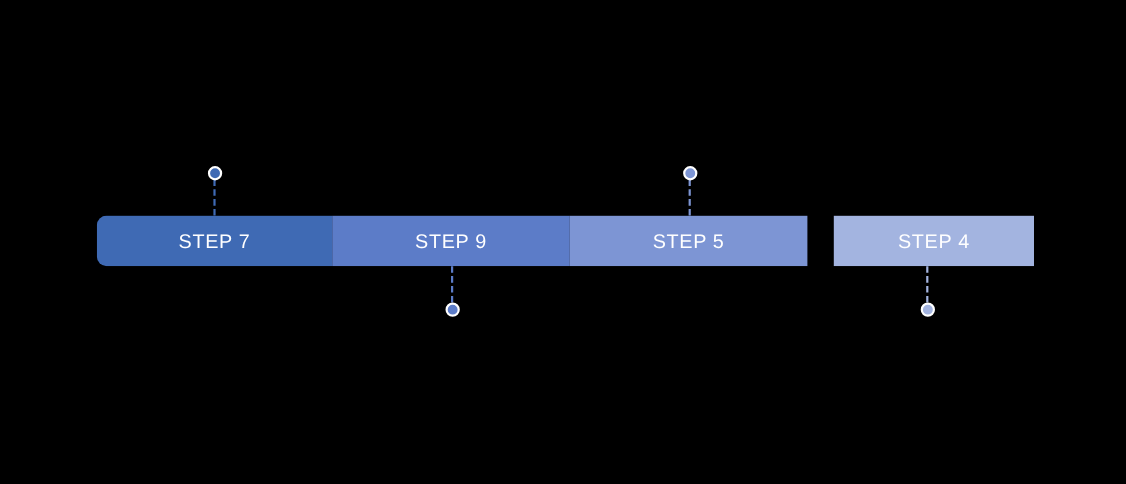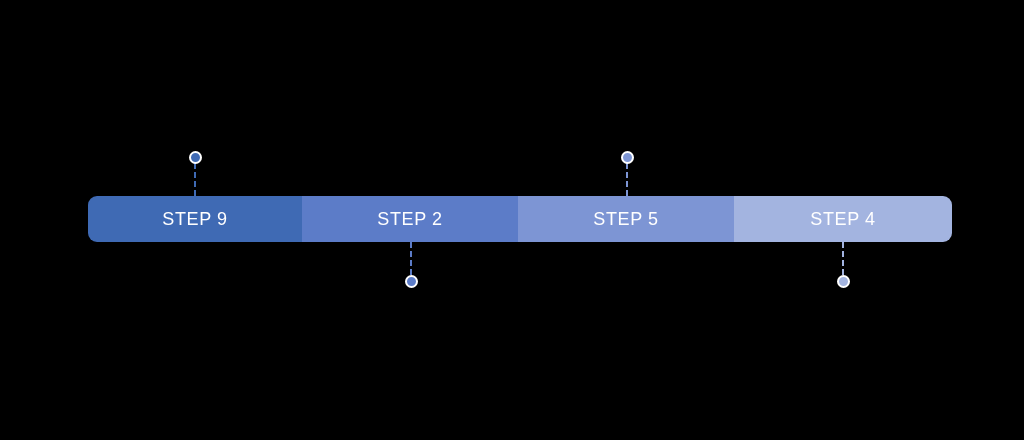--- a/index.html
+++ b/index.html
@@ -77,29 +77,29 @@
     left: -6.5px;
   }
 </style>
 </head>
 <body>
 
 <div id="canvas">
 
   <div class="step-bar" id="step-bar">
       <div class="step-seg" style="background: rgb(63, 106, 180); width: 214px;">
-        <span class="step-label">STEP 9</span>
+        <span class="step-label">STEP 7</span>
       </div>
       <div class="step-seg" style="background: rgb(92, 124, 200); width: 216px;">
-        <span class="step-label">STEP 2</span>
+        <span class="step-label">STEP 9</span>
       </div>
       <div class="step-seg" style="background: rgb(125, 149, 212); width: 216px;">
         <span class="step-label">STEP 5</span>
       </div>
-      <div class="step-seg" style="background: rgb(163, 180, 224); width: 218px;">
+      <div class="step-seg" style="background: rgb(163, 180, 224); width: 182px; margin-left: 24px;">
         <span class="step-label">STEP 4</span>
       </div>
     </div>
   <div id="marker-layer">
       <div class="marker" style="left: 195px; top: 0px;">
         <div class="marker-stem" style="top: 163px; height: 33px; border-left-color: rgb(63, 106, 180);"></div>
         <div class="marker-dot" style="top: 150.5px; background: rgb(63, 106, 180); border-color: rgb(255, 255, 255);"></div>
       </div>
       <div class="marker" style="left: 411px; top: 0px;">
         <div class="marker-stem" style="top: 242px; height: 33px; border-left-color: rgb(92, 124, 200);"></div>

